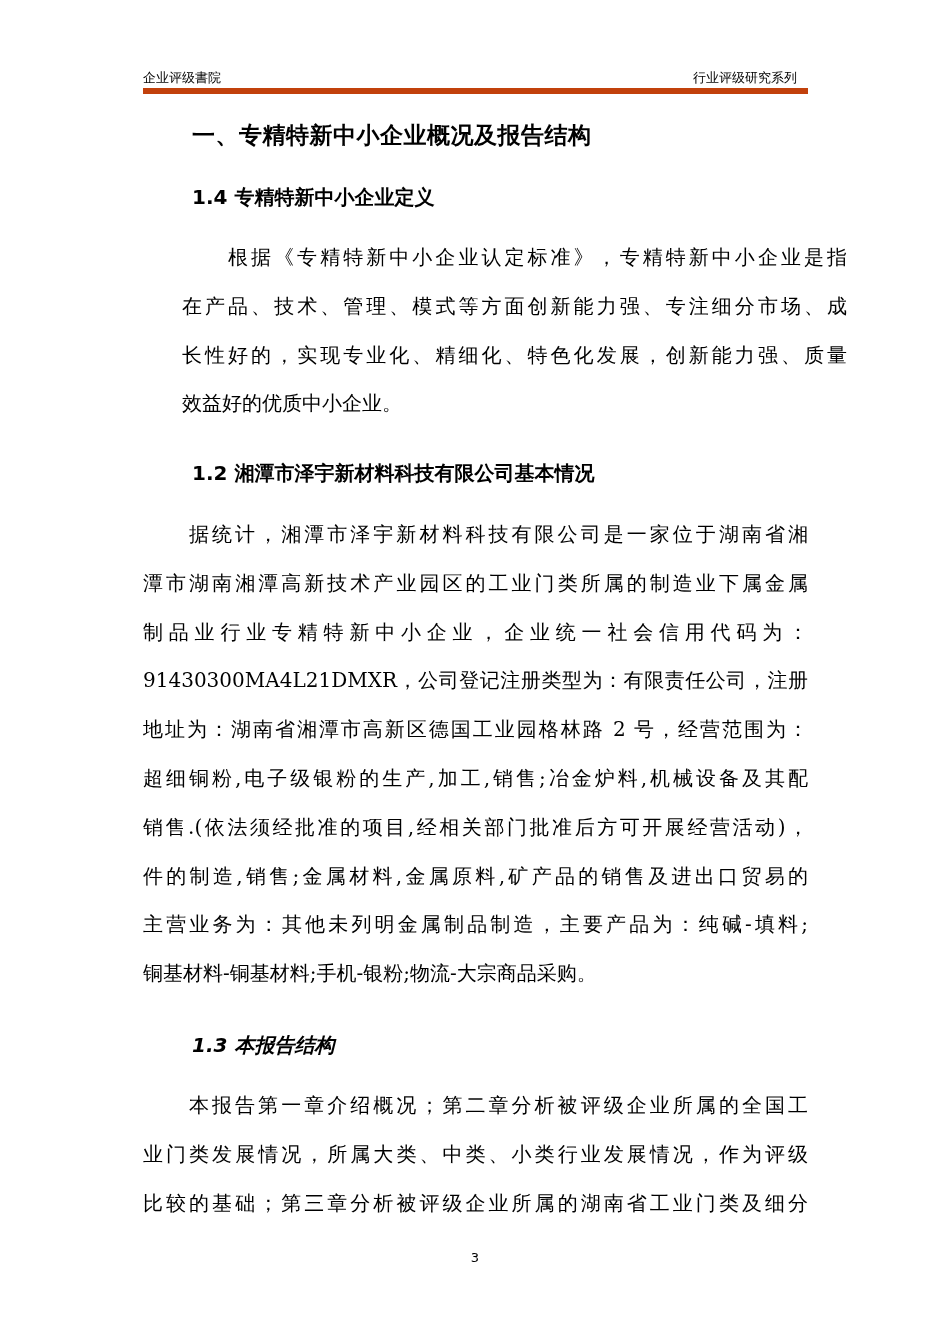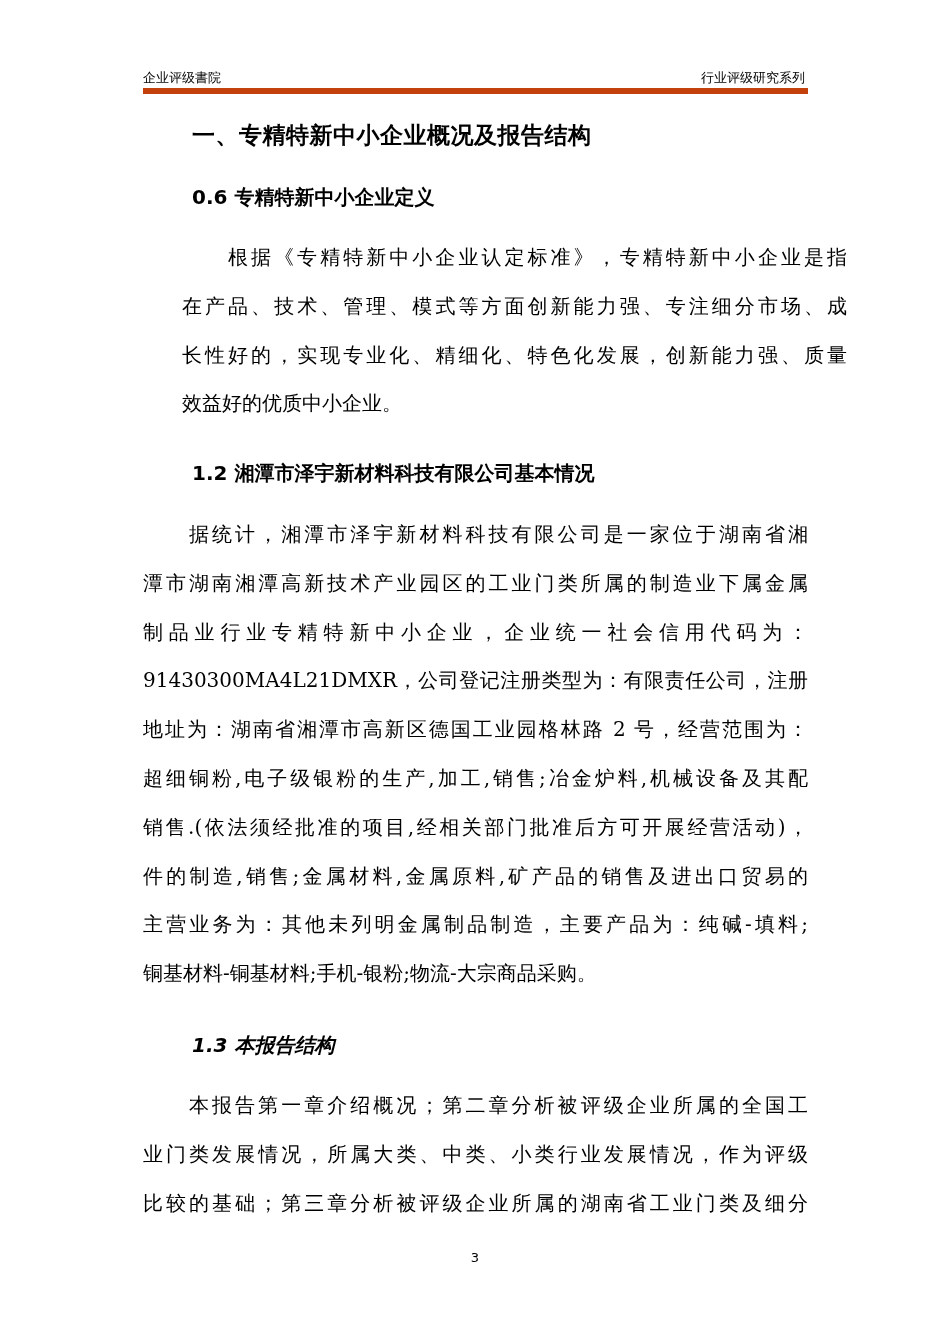--- a/index.html
+++ b/index.html
@@ -2,21 +2,21 @@
 <html><head>
   <meta charset="utf-8">
   <style>
     html, body { margin: 0; padding: 0; background: #ffffff; }
     body { width: 950px; height: 1344px; position: relative; overflow: hidden;
            font-family: "DejaVu Serif", "Liberation Serif", serif; color: #000; }
     .header { position: absolute; left: 143px; top: 66px; width: 665px; height: 22px;
               border-bottom: 6px solid #c2410c; font-family: "DejaVu Sans", "Liberation Sans", sans-serif;
               font-size: 13px; }
     .header .left { position: absolute; left: 0; top: 3px; }
-    .header .right { position: absolute; right: 3px; top: 3px; }
+    .header .right { position: absolute; right: 11px; top: 3px; }
     .h1 { position: absolute; left: 192px; top: 120px; font-size: 23px; font-weight: bold;
           font-family: "DejaVu Sans", "Liberation Sans", sans-serif; letter-spacing: 0.5px; }
     .h2 { position: absolute; left: 192px; font-size: 20px; font-weight: bold;
           font-family: "DejaVu Sans", "Liberation Sans", sans-serif; }
     .para { position: absolute; left: 143px; width: 665px; font-size: 20px; }
     .line { height: 48.8px; line-height: 34px; white-space: nowrap; text-align: justify;
             text-align-last: justify; }
     .line.last { text-align-last: left; }
     .line.first { padding-left: 46px; }
     .pagenum { position: absolute; left: 0; width: 950px; top: 1250px; text-align: center;
@@ -25,21 +25,21 @@
 </head>
 <body>
 
 <div class="header">
   <span class="left">企业评级書院</span>
   <span class="right">行业评级研究系列</span>
 </div>
 
 <div class="h1">一、专精特新中小企业概况及报告结构</div>
 
-<div class="h2" style="top:184px;">0.6 专精特新中小企业定义</div>
+<div class="h2" style="top:184px;">1.4 专精特新中小企业定义</div>
 <div class="para" style="top:240px;margin-left:39px;">
   <div class="line first">根据《专精特新中小企业认定标准》，专精特新中小企业是指</div>
   <div class="line">在产品、技术、管理、模式等方面创新能力强、专注细分市场、成</div>
   <div class="line">长性好的，实现专业化、精细化、特色化发展，创新能力强、质量</div>
   <div class="line last">效益好的优质中小企业。</div>
 </div>
 
 <div class="h2" style="top:460px;">1.2 湘潭市泽宇新材料科技有限公司基本情况</div>
 <div class="para" style="top:517px;">
   <div class="line first">据统计，湘潭市泽宇新材料科技有限公司是一家位于湖南省湘</div>

